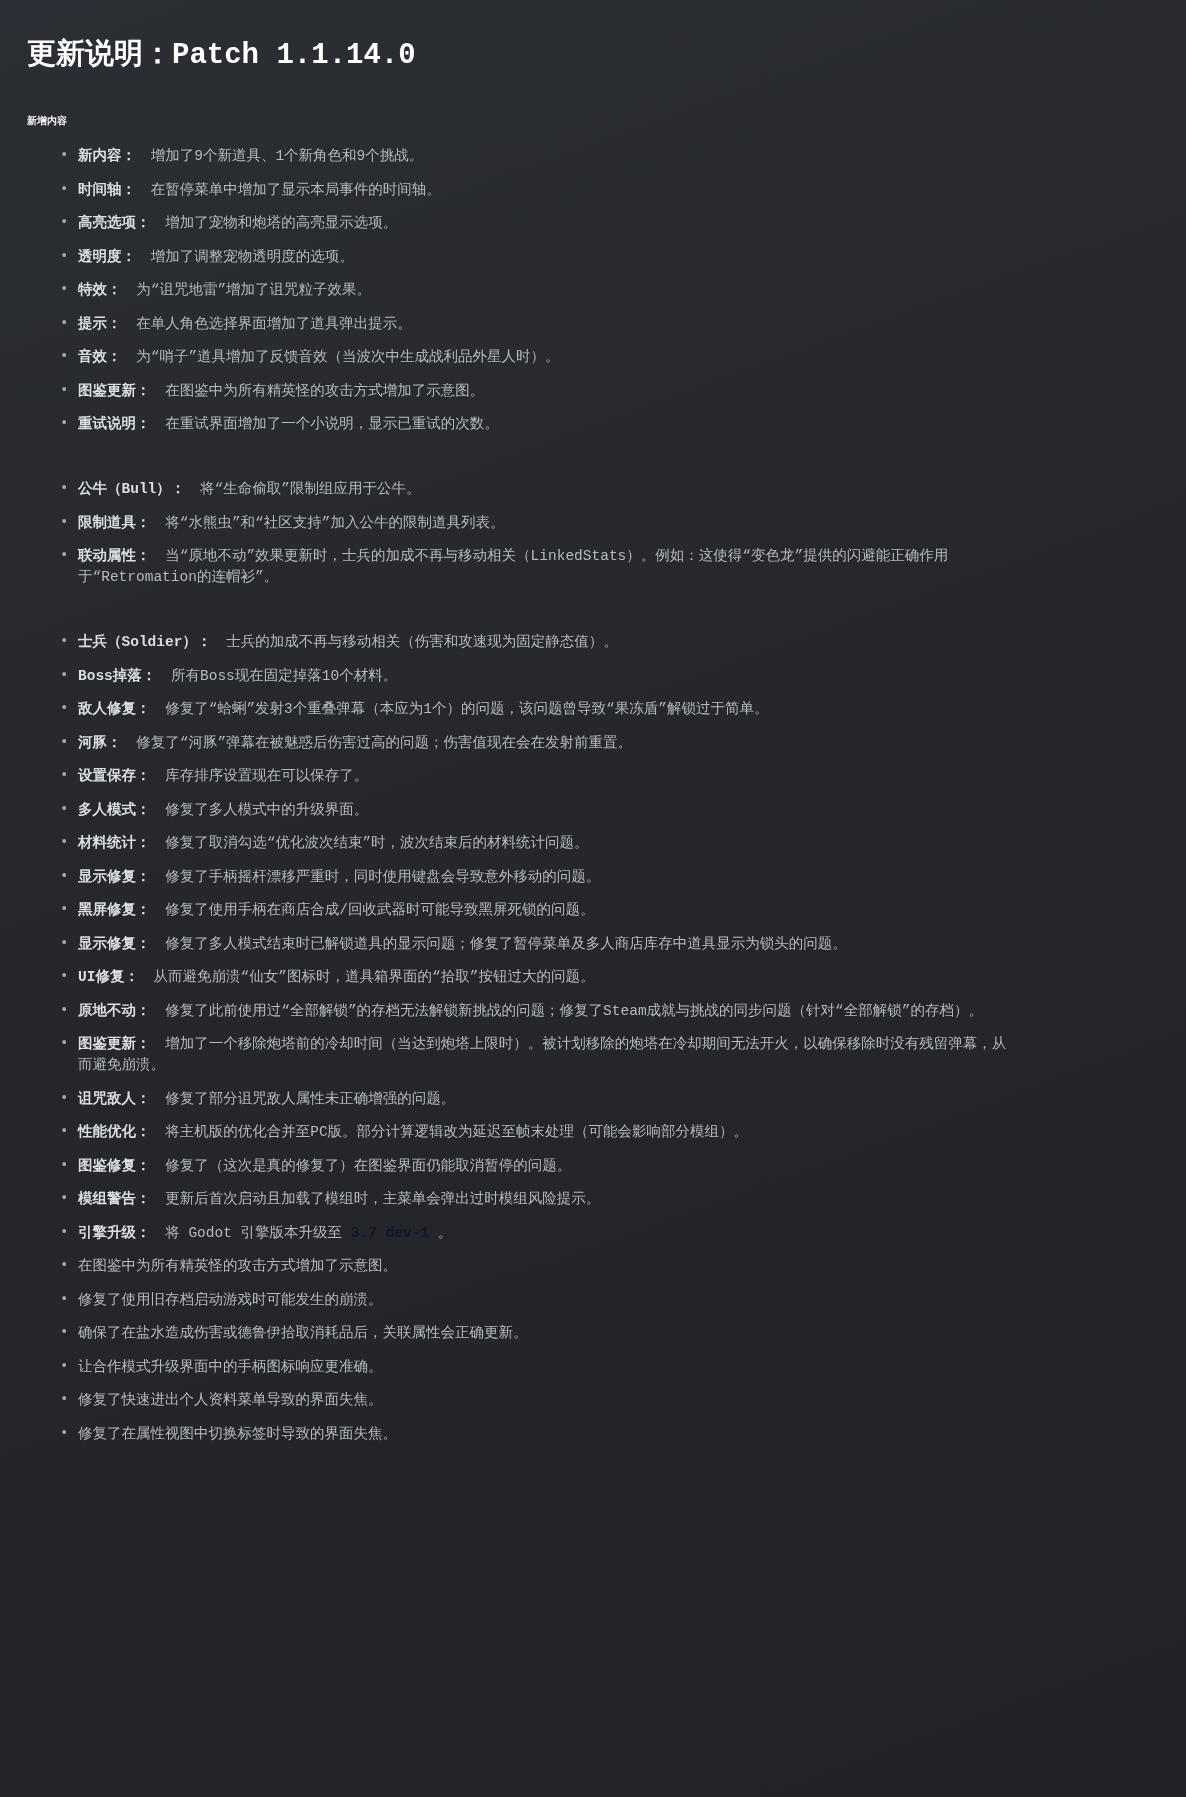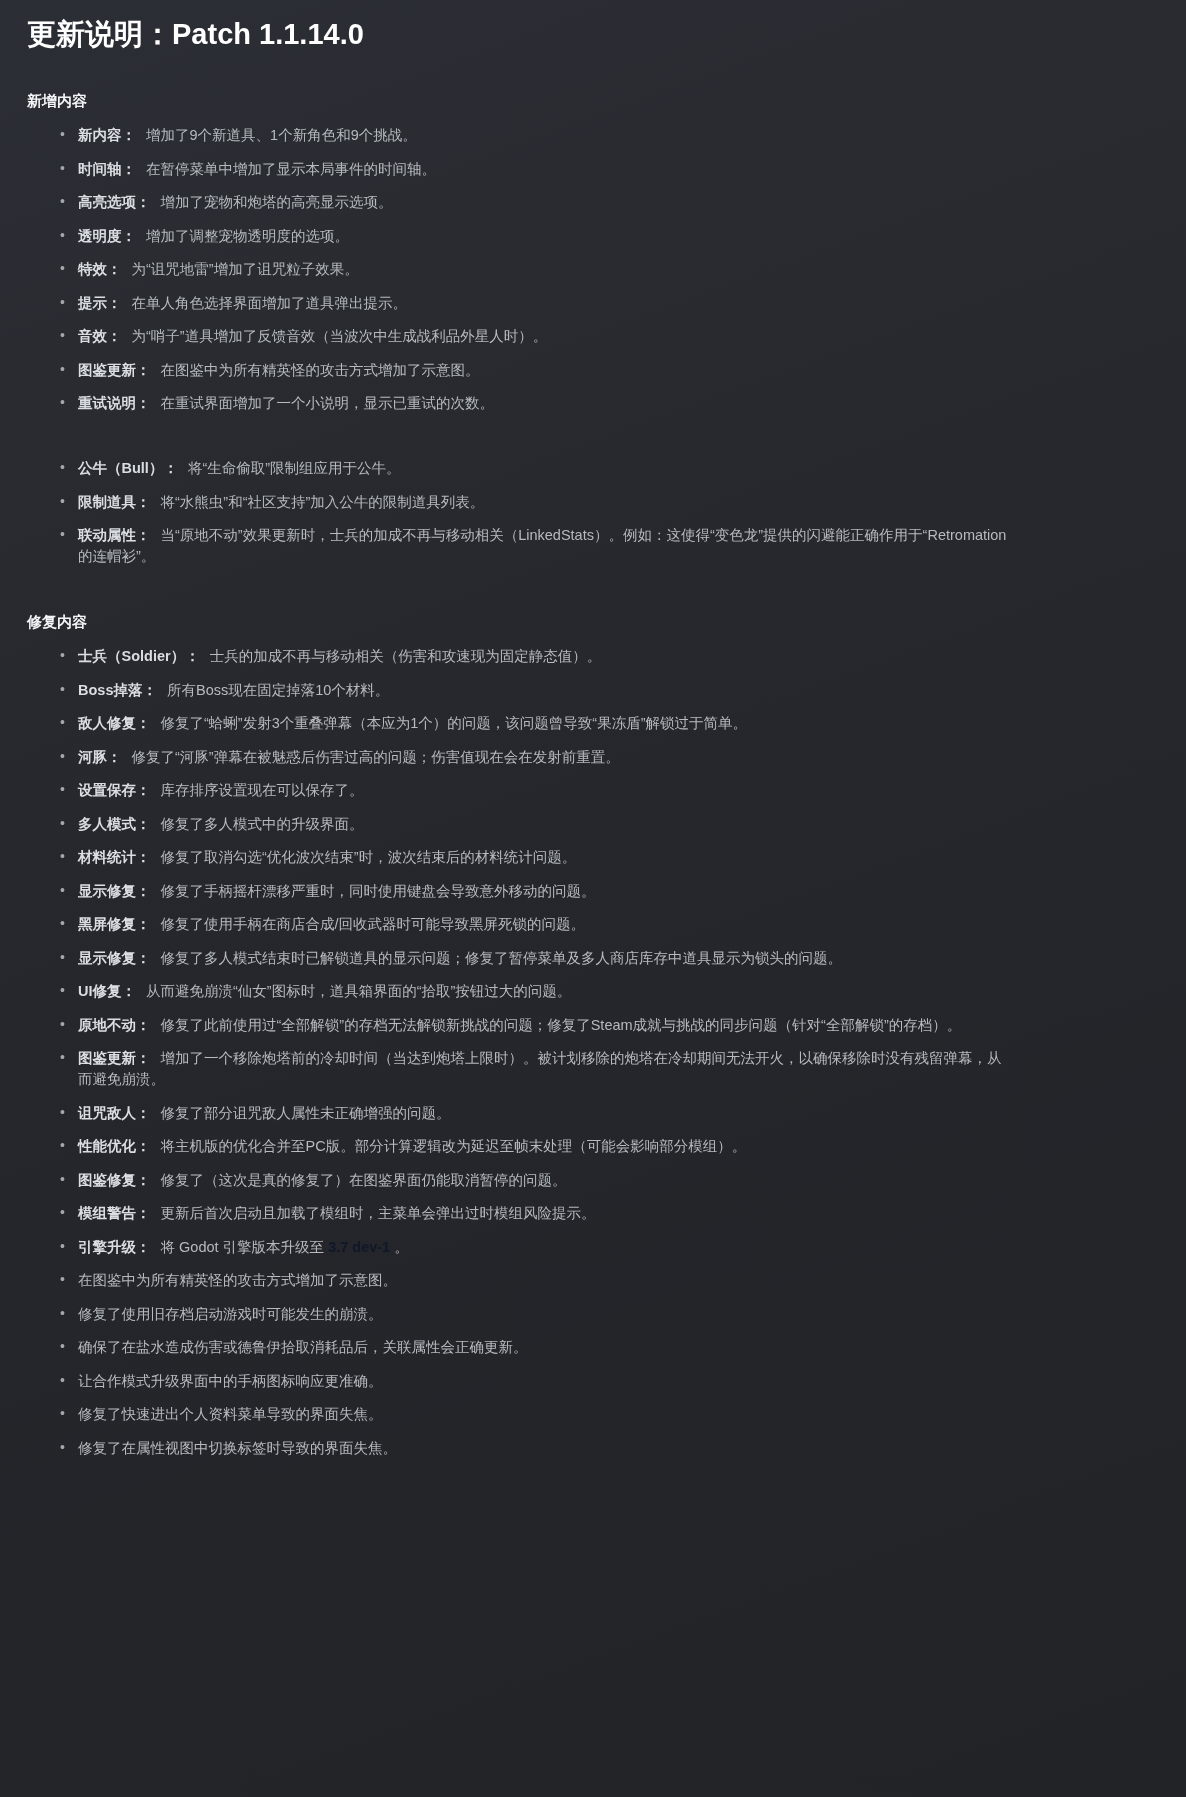--- a/index.html
+++ b/index.html
@@ -9,33 +9,34 @@
     box-sizing: border-box;
     background: linear-gradient(160deg, #2b2e34 0%, #25272c 45%, #212327 100%);
     font-family: "Liberation Sans", "DejaVu Sans", sans-serif;
     color: #b6bbbf;
     -webkit-font-smoothing: antialiased;
   }
   .page {
     box-sizing: border-box;
     width: 1042px;
     min-height: 1797px;
-    padding: 11px 26px 70px 27px;
+    padding: 32px 26px 70px 27px;
+    font-family: Liberation Mono, monospace;
   }
   h1.page-title {
     margin: 6px 0 38px 0;
     font-size: 29px;
     line-height: 35px;
     font-weight: 700;
     color: #ffffff;
   }
   section.patch-section { margin: 0 0 44px 0; }
   h2.section-heading {
     margin: 0 0 14px 0;
-    font-size: 15px;
+    font-size: 10px;
     line-height: 21px;
     font-weight: 700;
     color: #f2f4f5;
   }
   ul.section-list {
     margin: 0;
     padding: 0 0 0 33px;
     list-style: none;
   }
   li.note-item {
@@ -168,21 +169,20 @@
     <span class="bullet">•</span>
     <span class="label">联动属性：</span>
     <span class="text">当“原地不动”效果更新时，士兵的加成不再与移动相关（LinkedStats）。例如：这使得“变色龙”提供的闪避能正确作用于“Retromation的连帽衫”。</span>
     
     
   </li>
 </ul>
   </section>
 
   <section class="patch-section">
-    <h2 class="section-heading">修复内容</h2>
     <ul class="section-list">
   <li class="note-item">
     <span class="bullet">•</span>
     <span class="label">士兵（Soldier）：</span>
     <span class="text">士兵的加成不再与移动相关（伤害和攻速现为固定静态值）。</span>
     
     
   </li>
 
   <li class="note-item">

